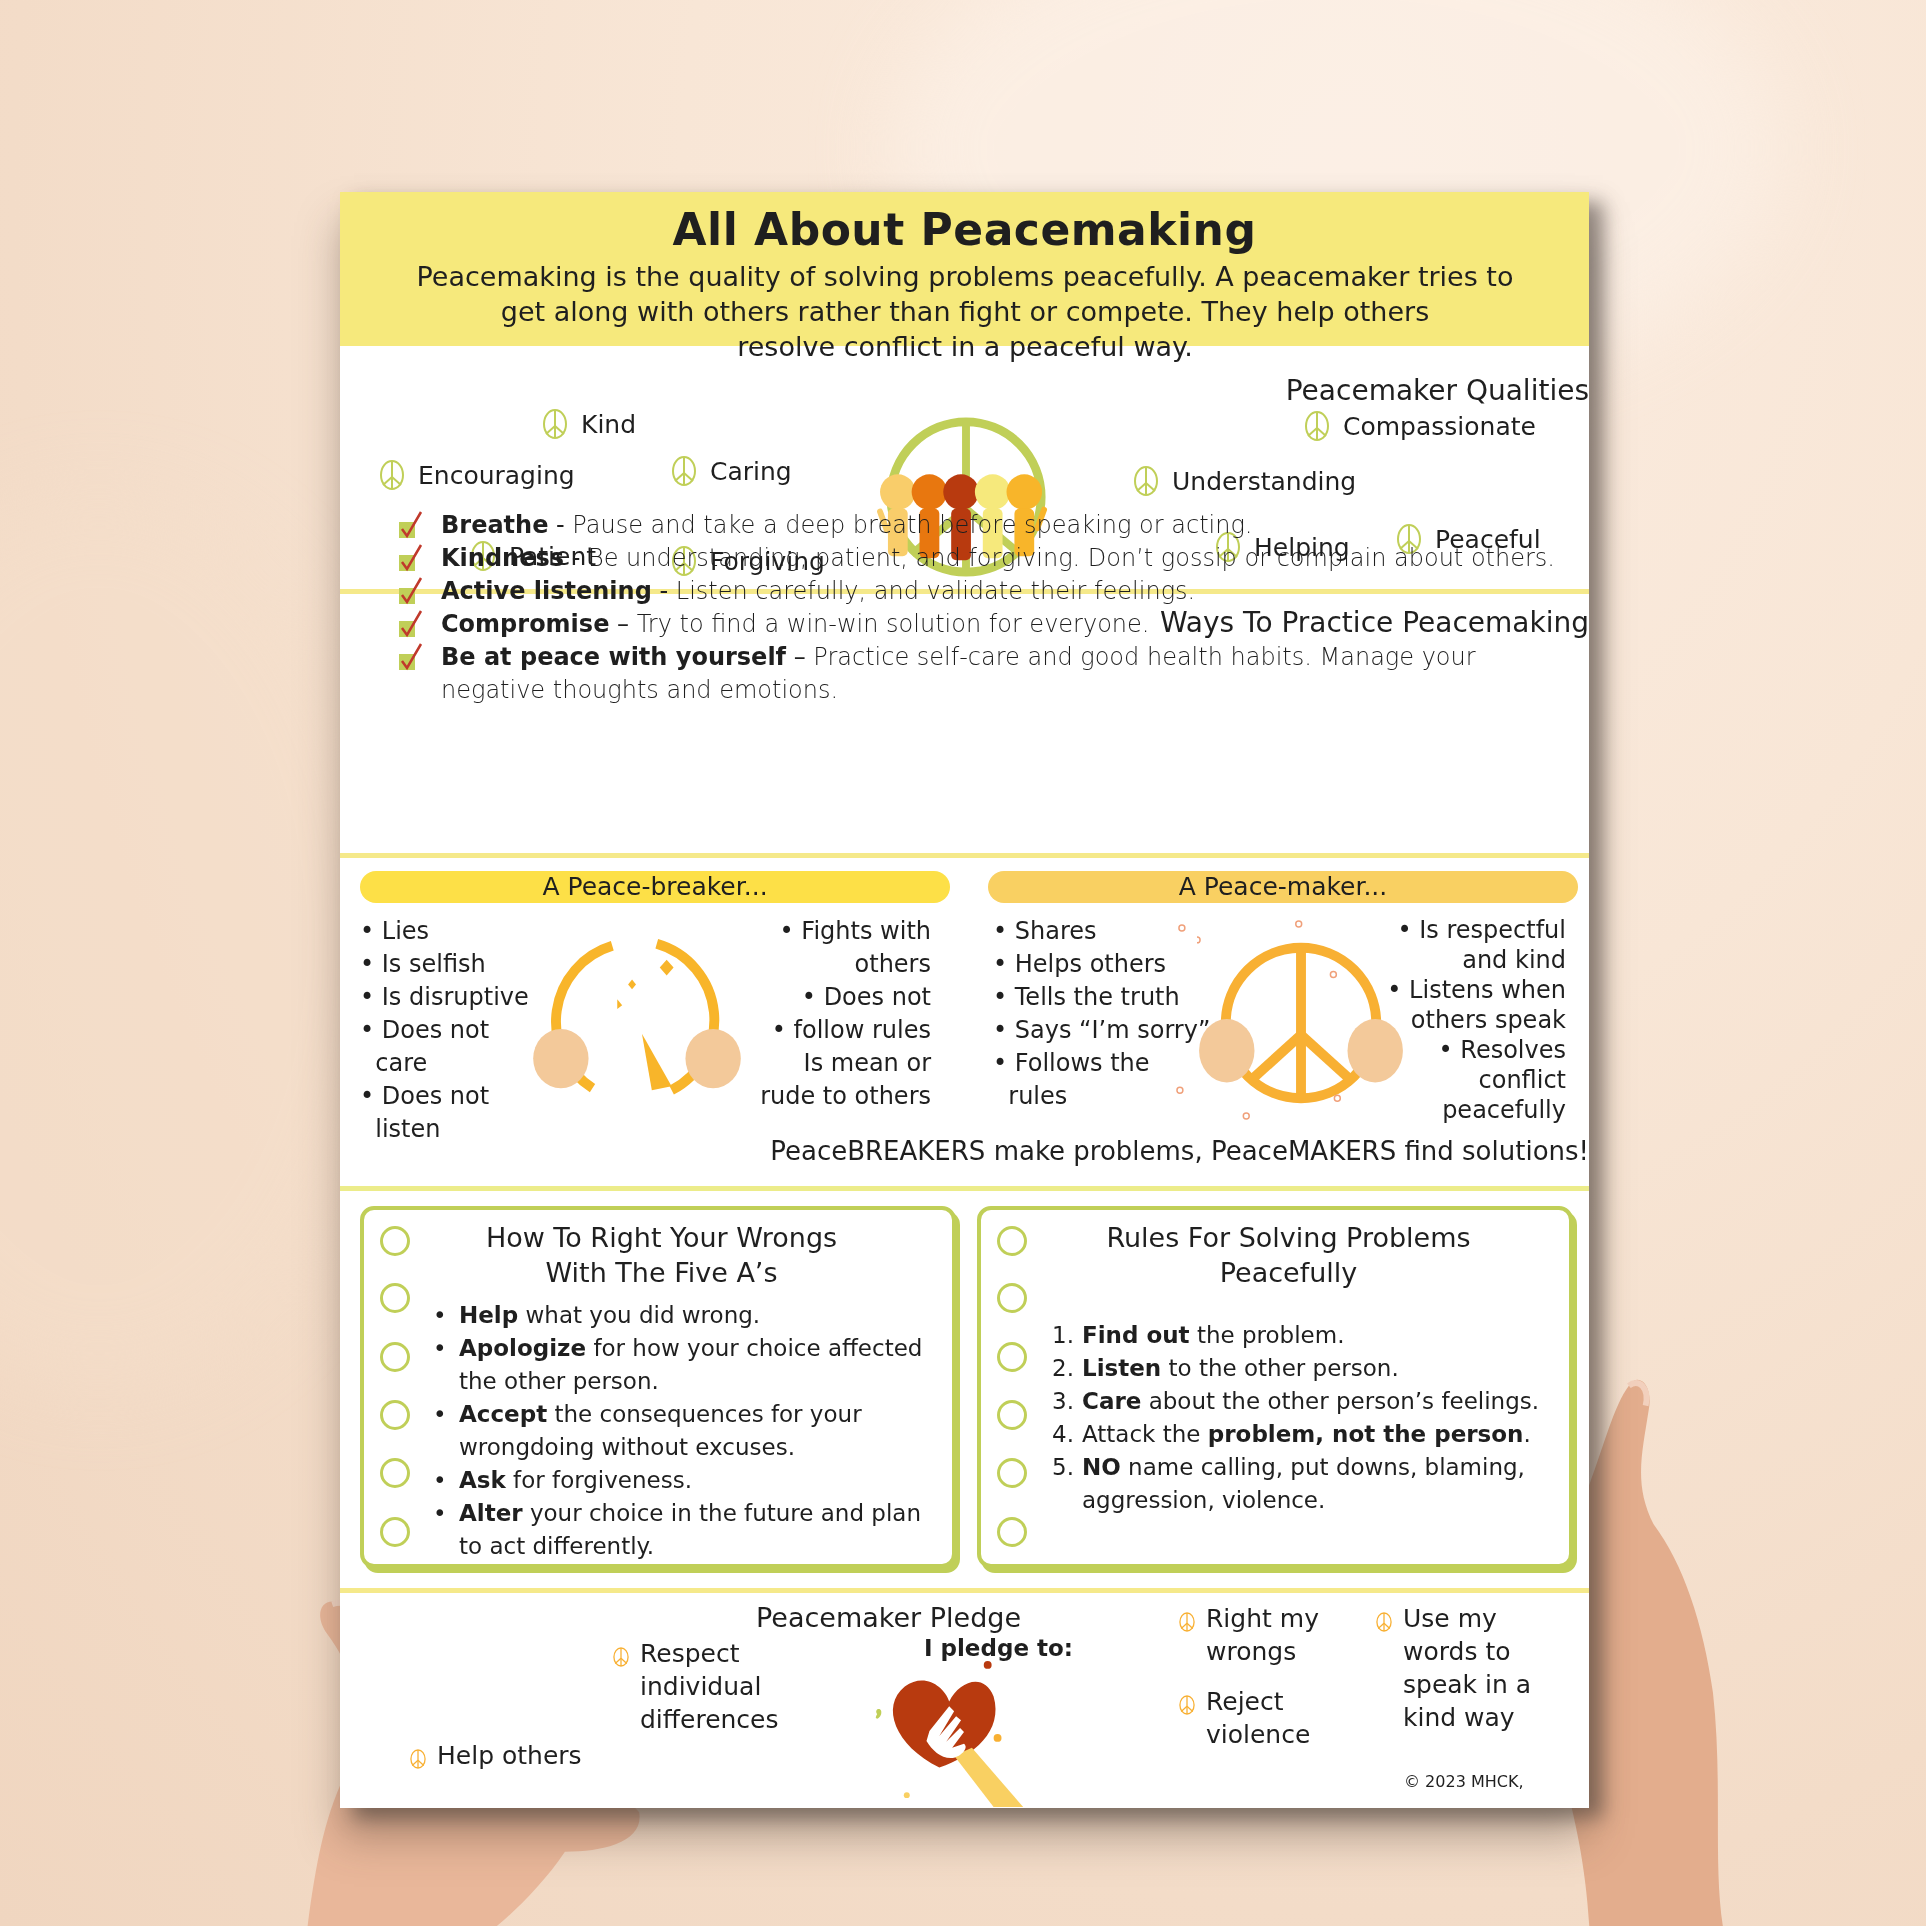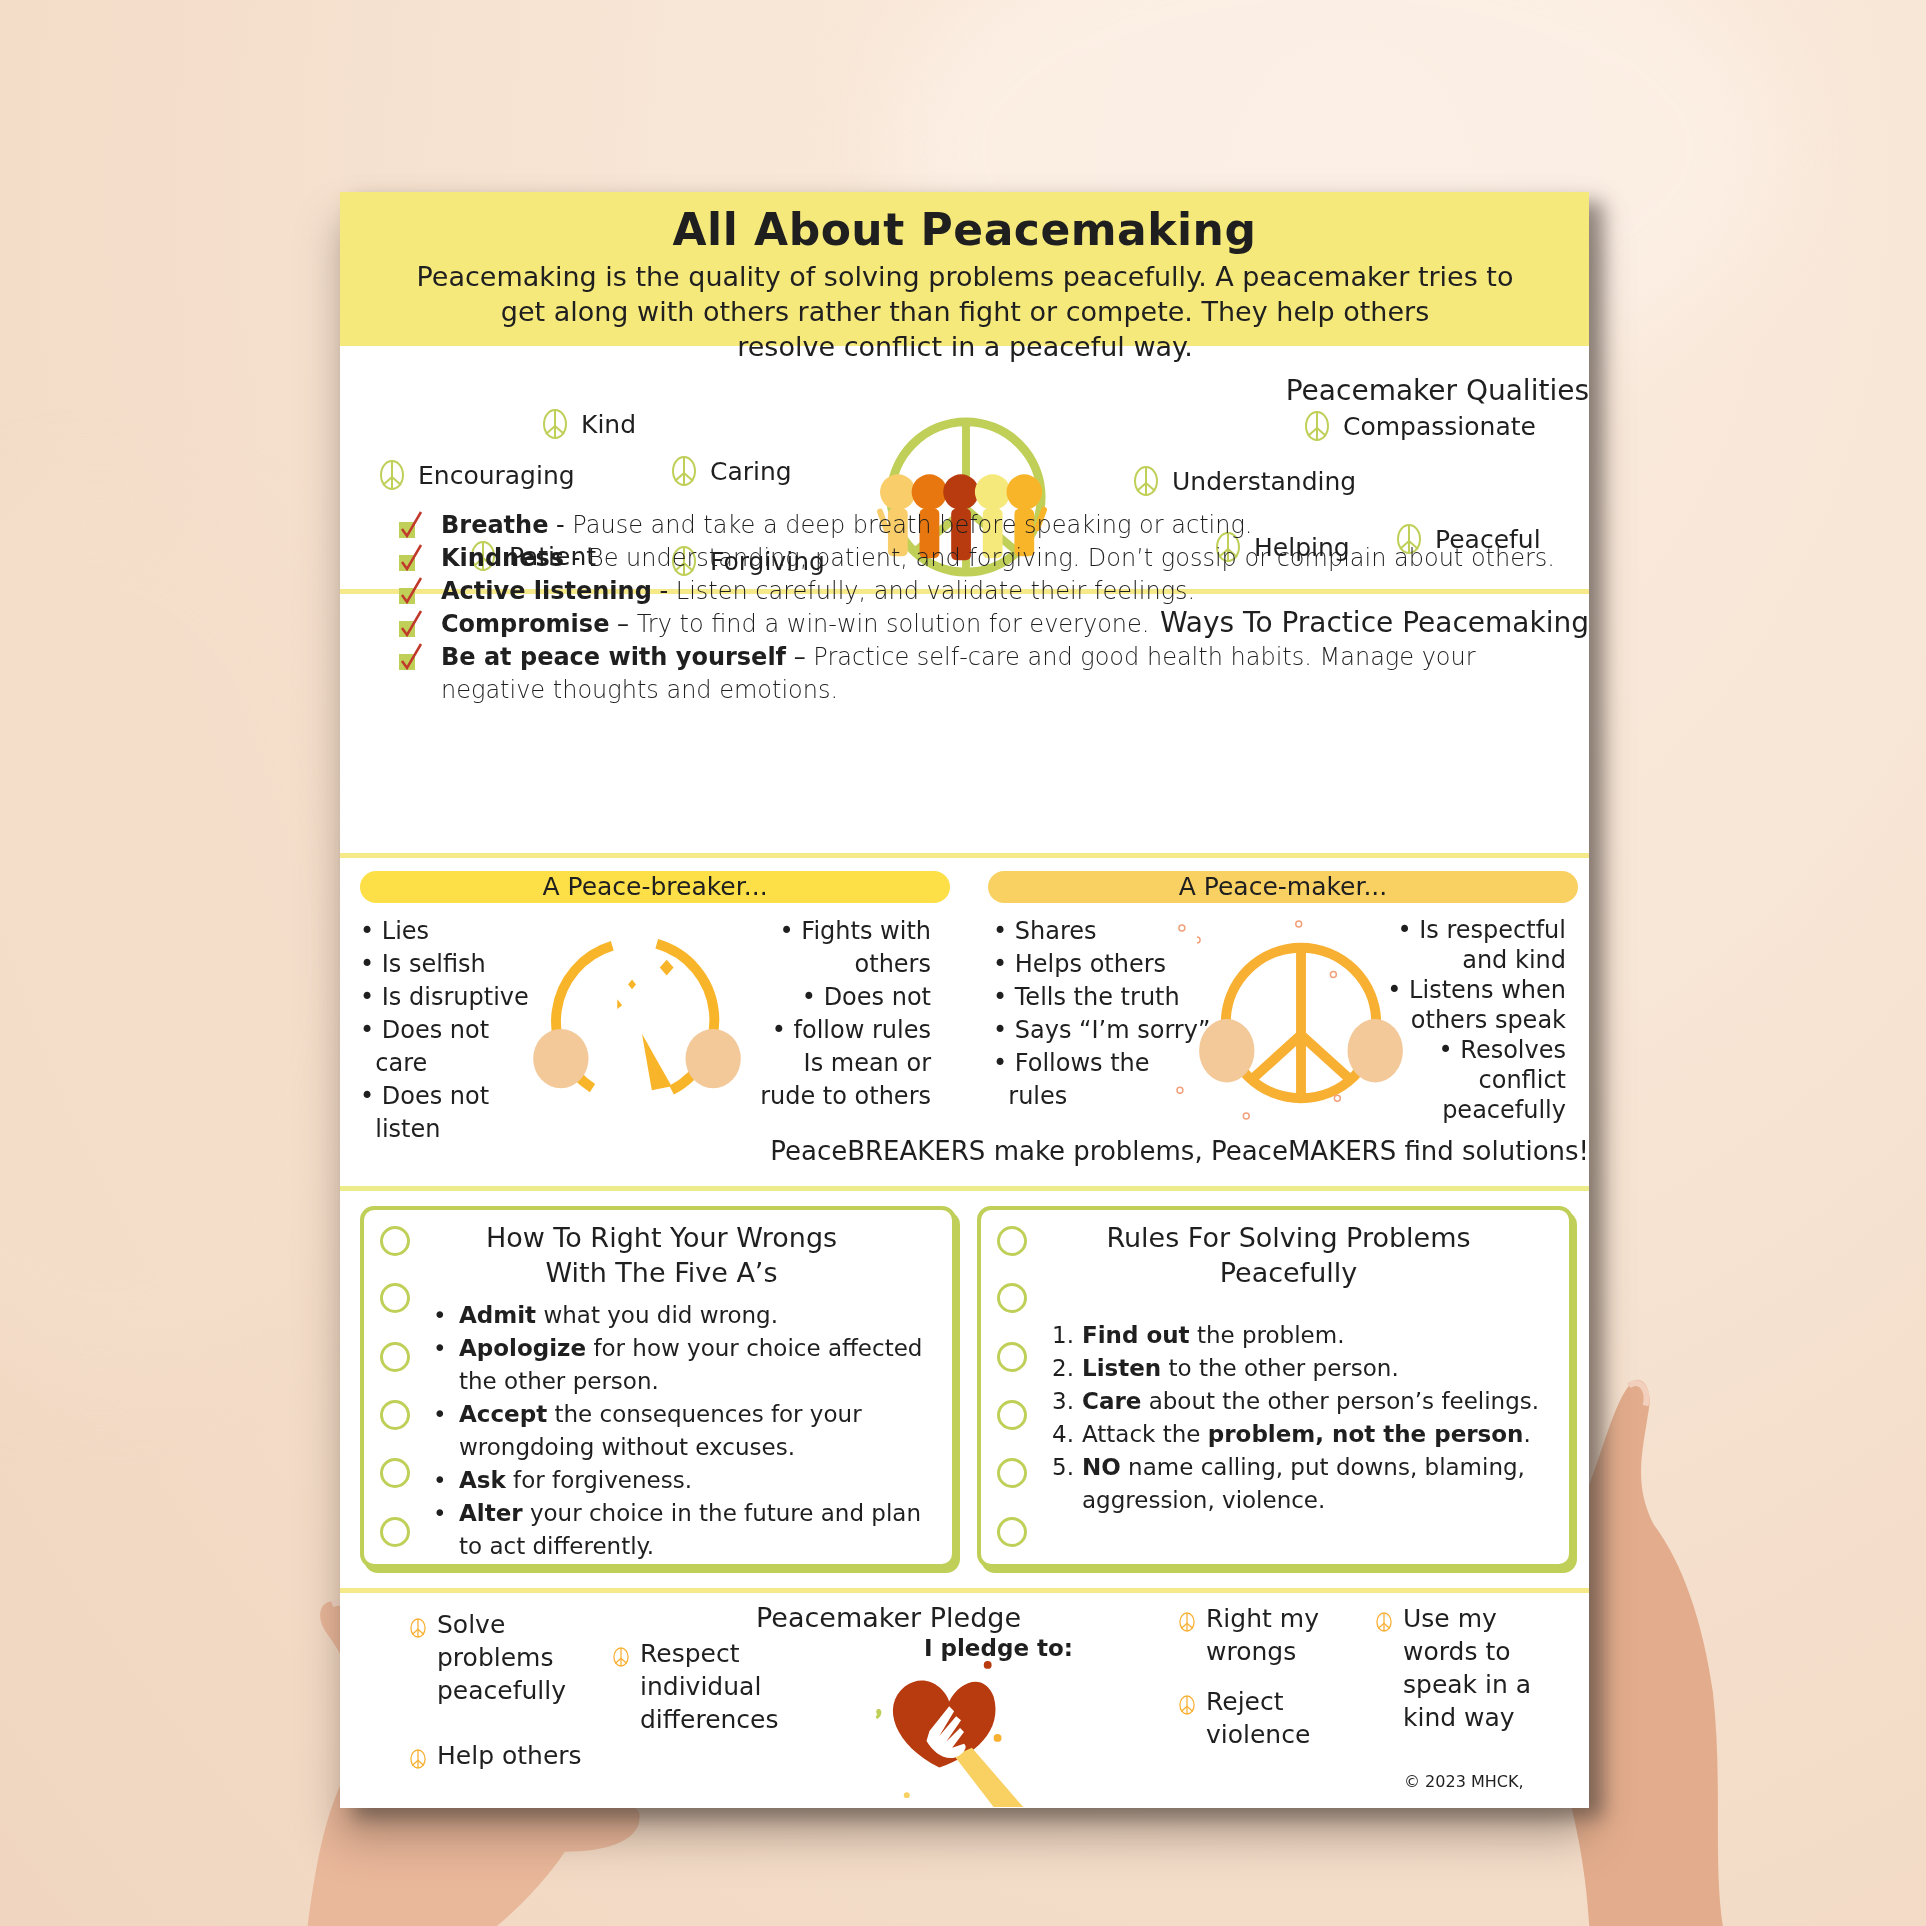--- a/index.html
+++ b/index.html
@@ -275,21 +275,21 @@
     <div class="ring" style="left:16px;top:190px"></div>
     <div class="ring" style="left:16px;top:248px"></div>
     <div class="ring" style="left:16px;top:307px"></div>
     <div class="box-title" style="top:10px;left:40px;width:515px">
       <div>How To Right Your Wrongs</div>
       <div>With The Five A’s</div>
     </div>
     <div class="list" style="left:69px;top:89px;width:505px" id="five-as-list">
         <div class="li">
           <span class="mk" style="width:26px">•</span>
-          <span><b>Admit</b><span> what you did wrong.</span></span>
+          <span><b>Help</b><span> what you did wrong.</span></span>
         </div>
         <div class="li">
           <span class="mk" style="width:26px">•</span>
           <span><b>Apologize</b><span> for how your choice affected the other person.</span></span>
         </div>
         <div class="li">
           <span class="mk" style="width:26px">•</span>
           <span><b>Accept</b><span> the consequences for your wrongdoing without excuses.</span></span>
         </div>
         <div class="li">
@@ -346,29 +346,20 @@
   <svg class="abs" style="left:515px;top:1465px" width="218" height="150" viewBox="0 0 220 152">
     <path d="M85 112 C40 90 25 50 50 30 C70 15 90 30 95 45 C105 25 130 15 140 40 C150 75 120 100 85 112 Z" fill="#b83a0f"></path>
     <path d="M118 92 L170 152 L140 152 L100 100 Z" fill="#f9d062"></path>
     <path d="M75 75 L95 50 L100 55 L85 80 L102 60 L107 64 L92 86 L106 72 L110 76 L98 92 L110 88 C115 92 108 100 100 102 C88 104 78 95 72 85 Z" fill="#fff"></path>
     <path d="M22 58 C18 52 28 50 26 58 C24 64 18 64 22 58 Z" fill="#c0cf58"></path>
     <circle cx="134" cy="8" r="4" fill="#b83a0f"></circle>
     <circle cx="144" cy="82" r="4" fill="#f8b033"></circle>
     <circle cx="52" cy="140" r="3" fill="#f9d062"></circle>
   </svg>
 
-  <div class="pl" style="left:69px;top:1416px;width:178px">
-      <span class="pi"><svg viewBox="0 0 28 32" width="100%" height="100%">
-          <ellipse cx="14" cy="16" rx="11" ry="14" fill="none" stroke="#f8b033" stroke-width="2"></ellipse>
-          <line x1="14" y1="2" x2="14" y2="30" stroke="#f8b033" stroke-width="2"></line>
-          <line x1="14" y1="18" x2="5" y2="26" stroke="#f8b033" stroke-width="2"></line>
-          <line x1="14" y1="18" x2="23" y2="26" stroke="#f8b033" stroke-width="2"></line>
-        </svg></span>
-      <span>Solve problems peacefully</span>
-    </div>
   <div class="pl" style="left:272px;top:1445px;width:198px">
       <span class="pi"><svg viewBox="0 0 28 32" width="100%" height="100%">
           <ellipse cx="14" cy="16" rx="11" ry="14" fill="none" stroke="#f8b033" stroke-width="2"></ellipse>
           <line x1="14" y1="2" x2="14" y2="30" stroke="#f8b033" stroke-width="2"></line>
           <line x1="14" y1="18" x2="5" y2="26" stroke="#f8b033" stroke-width="2"></line>
           <line x1="14" y1="18" x2="23" y2="26" stroke="#f8b033" stroke-width="2"></line>
         </svg></span>
       <span>Respect individual differences</span>
     </div>
   <div class="pl" style="left:69px;top:1547px;width:218px">

